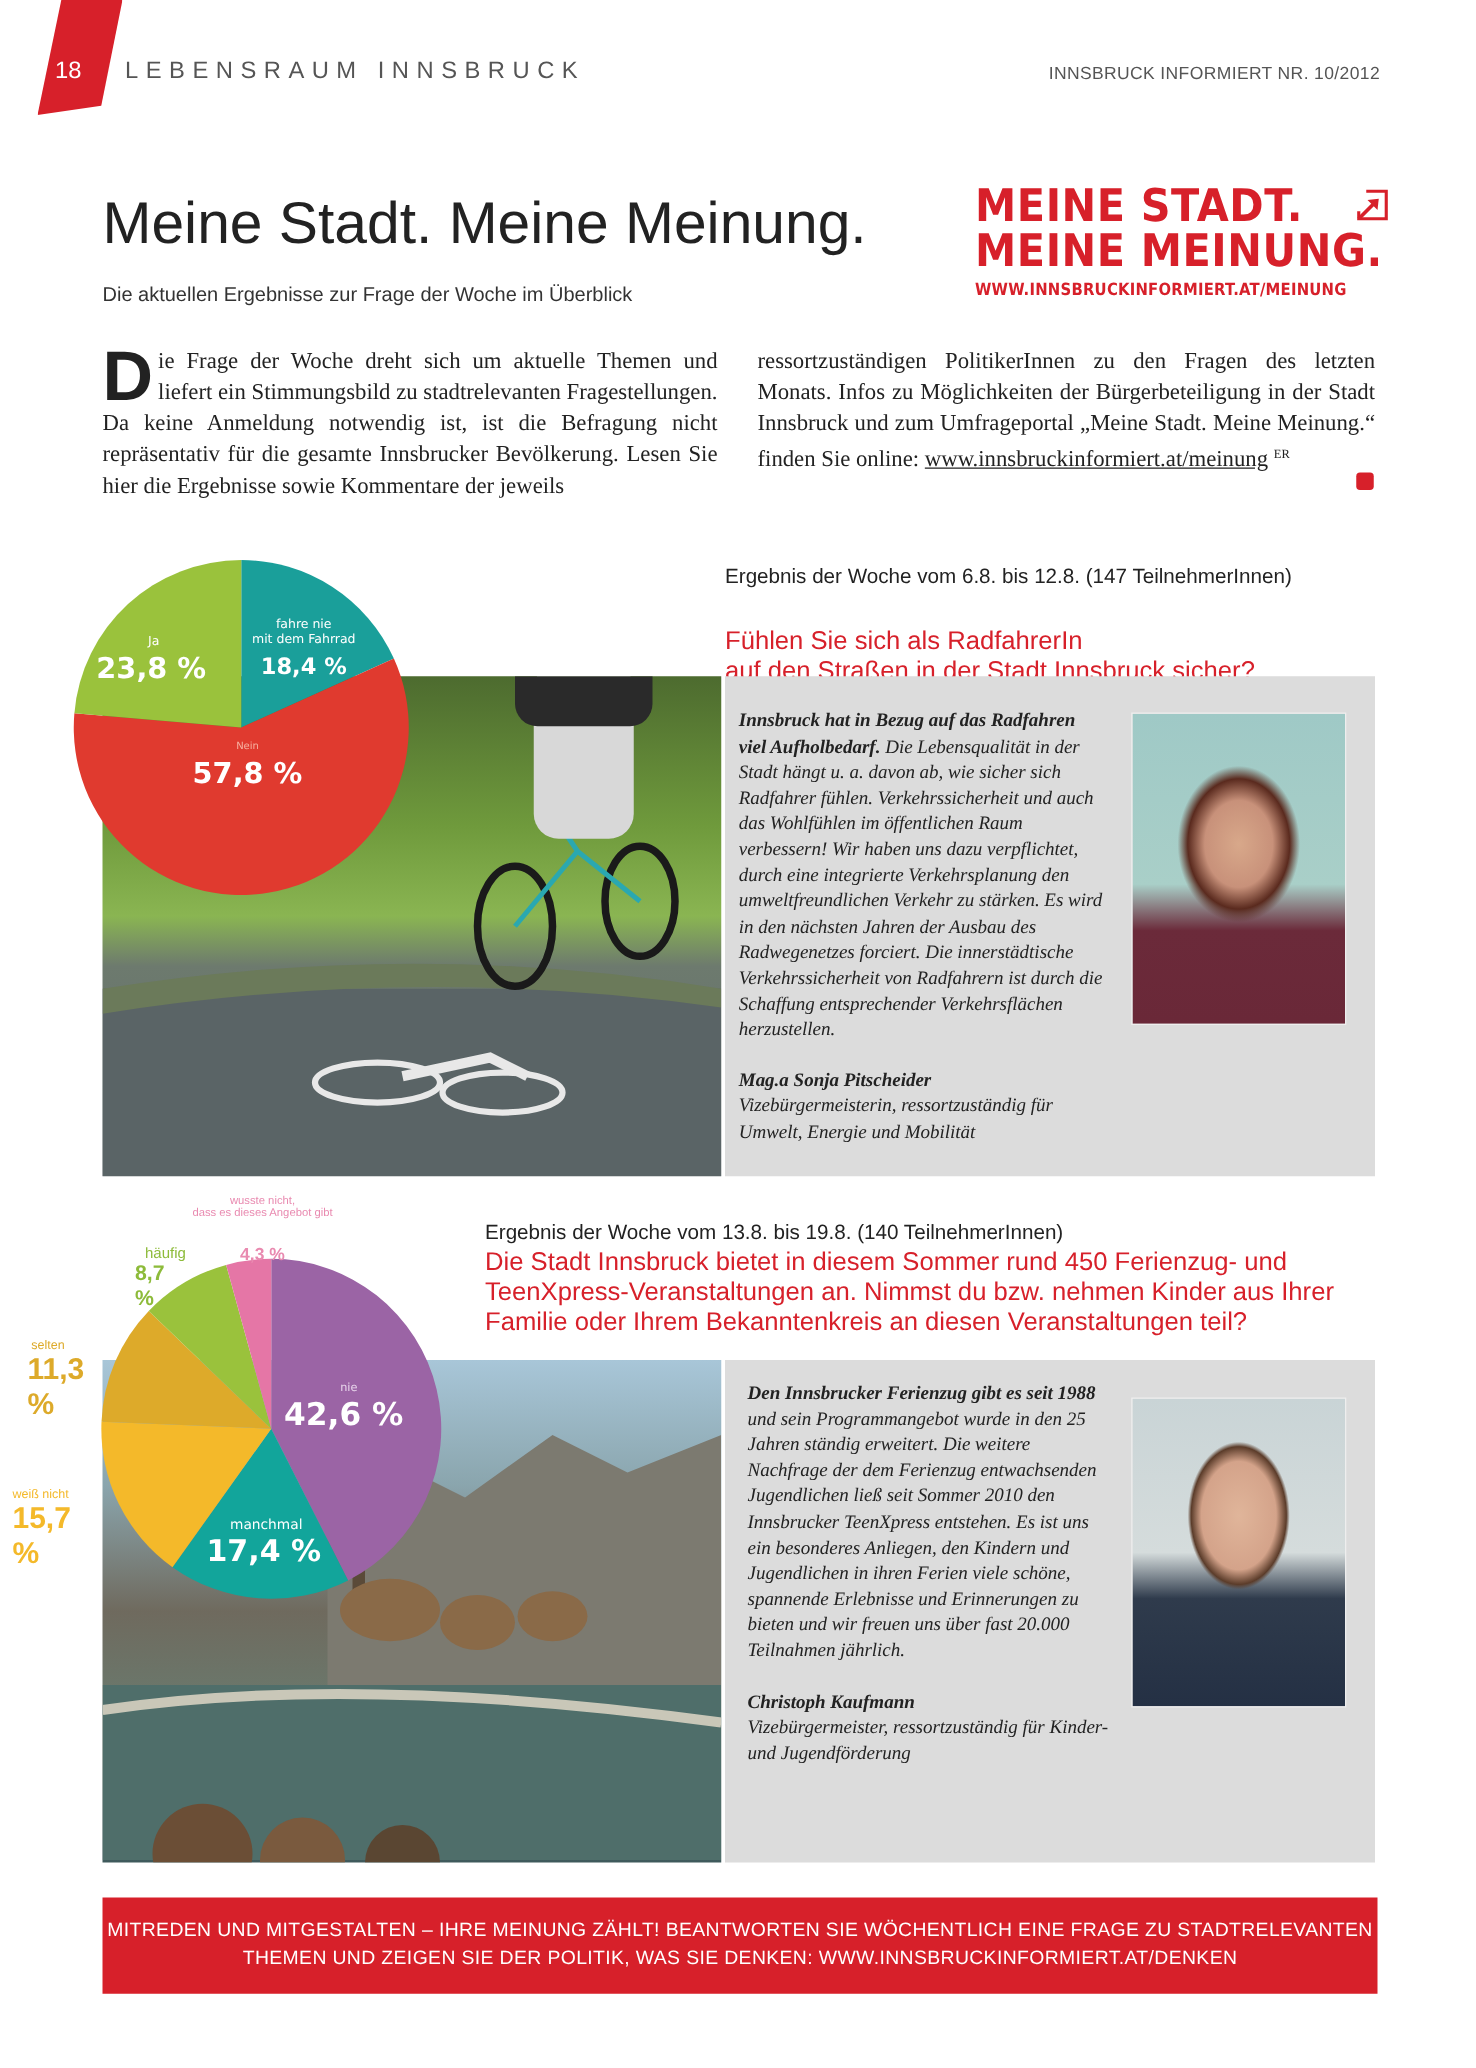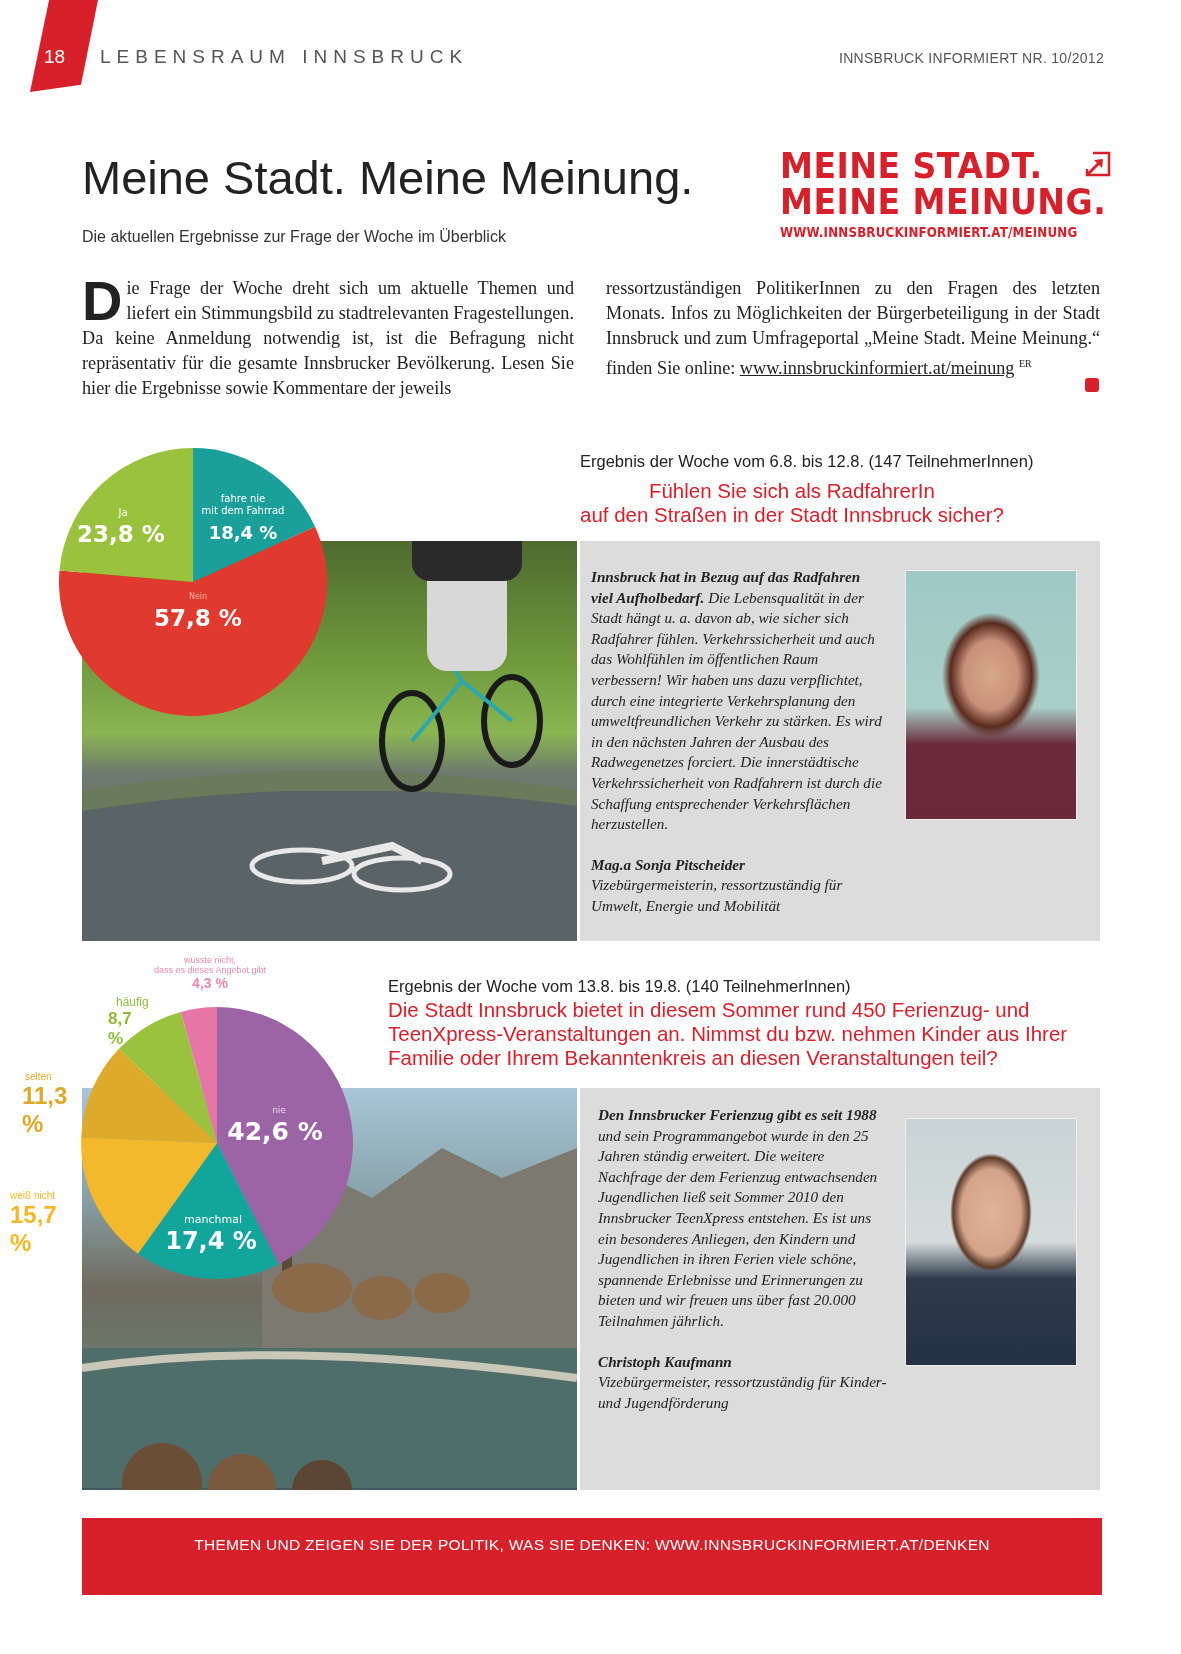--- a/index.html
+++ b/index.html
@@ -30,21 +30,21 @@
   .quote { font-family:"Liberation Serif", serif; font-style:italic; font-size:15.2px; line-height:20.6px; color:#222; width:292px; }
   .quote b { font-weight:bold; }
   .q1 { left:591px; top:567px; }
   .q2 { left:557px; top:1105px;margin-left:41px; }
   .portrait { border:1px solid #eee; }
   .p1 { left:905px; top:570px; width:172px; height:250px; background:radial-gradient(ellipse 40% 35% at 50% 42%,#d8a88a 0%,#c8917a 40%,#5a2a1e 60%,transparent 72%), linear-gradient(180deg,#9fc9c6 0%,#a9cfc8 55%,#6b2a3a 70%,#6a2838 100%); }
   .p2 { left:905px; top:1118px; width:172px; height:248px; background:radial-gradient(ellipse 32% 32% at 50% 38%,#e0b59a 0%,#d4a38a 55%,#5b3c2a 70%,transparent 75%), linear-gradient(180deg,#c9d4d6 0%,#d5dcdc 50%,#2f3b4c 65%,#243044 100%); }
   .res-meta { font-size:16.5px; color:#222; }
   .res-q { font-size:20.5px; color:#d7202a; line-height:24px; }
   .r1m { left:580px; top:452px; }
-  .r1q { left:580px; top:479px;text-align:center; }
+  .r1q { left:580px; top:501px; }
   .r2m { left:388px; top:977px; }
   .r2q { left:388px; top:998px; width:740px; }
   .pie { overflow:visible; }
   .banner { left:82px; top:1518px; width:1020px; height:77px; background:#d7202a; color:#fff; text-align:center; font-size:15.5px; line-height:22px; padding-top:16px; letter-spacing:0.3px; }
 </style>
 </head>
 <body>
 
 <div class="abs tab"></div>
 <div class="abs pagenum">18</div>
@@ -143,21 +143,21 @@
   <text x="62" y="-30" text-anchor="middle" fill="#e9d6ec" font-size="9" font-family="DejaVu Sans, sans-serif">nie</text>
   <text x="58" y="-3" text-anchor="middle" fill="#fff" font-size="25" font-weight="bold" font-family="DejaVu Sans, sans-serif">42,6 %</text>
   <text x="-4" y="80" text-anchor="middle" fill="#fff" font-size="11" font-family="DejaVu Sans, sans-serif">manchmal</text>
   <text x="-6" y="106" text-anchor="middle" fill="#fff" font-size="24" font-weight="bold" font-family="DejaVu Sans, sans-serif">17,4 %</text>
 </svg>
 
 <div class="abs" style="left:0;top:0;">
   <div class="abs" style="left:140px;top:955px;width:140px;text-align:center;color:#e98ab0;font-size:9px;line-height:10px;">
     <div>wusste nicht,</div>
     <div>dass es dieses Angebot gibt</div>
-    <div style="font-size:14px;font-weight:bold;line-height:16px;">4,3 %</div>
+    <div style="font-size:14px;font-weight:bold;line-height:16px;margin-top:20px;">4,3 %</div>
   </div>
   <div class="abs" style="left:108px;top:995px;color:#8dbb3a;text-align:left;">
     <div style="font-size:12px;margin-left:8px;">häufig</div>
     <div style="font-size:17px;font-weight:bold;">8,7 %</div>
   </div>
   <div class="abs" style="left:22px;top:1071px;color:#ddaa2a;">
     <div style="font-size:10px;margin-left:3px;">selten</div>
     <div style="font-size:24px;font-weight:bold;">11,3 %</div>
   </div>
   <div class="abs" style="left:10px;top:1190px;color:#f4b92a;">
@@ -172,14 +172,15 @@
 <div class="abs graybox gb2"></div>
 <div class="abs quote q2">
   <b>Den Innsbrucker Ferienzug gibt es seit 1988</b><span> und sein Programmangebot wurde in den 25 Jahren ständig erweitert. Die weitere Nachfrage der dem Ferienzug entwachsenden Jugendlichen ließ seit Sommer 2010 den Innsbrucker TeenXpress entstehen. Es ist uns ein besonderes Anliegen, den Kindern und Jugendlichen in ihren Ferien viele schöne, spannende Erlebnisse und Erinnerungen zu bieten und wir freuen uns über fast 20.000 Teilnahmen jährlich.</span>
   <div style="height:20px"></div>
   <b>Christoph Kaufmann</b>
   <div>Vizebürgermeister, ressortzuständig für Kinder- und Jugendförderung</div>
 </div>
 <div class="abs portrait p2"></div>
 
 <div class="abs banner">
+  <div>MITREDEN UND MITGESTALTEN – IHRE MEINUNG ZÄHLT! BEANTWORTEN SIE WÖCHENTLICH EINE FRAGE ZU STADTRELEVANTEN</div>
   <div>THEMEN UND ZEIGEN SIE DER POLITIK, WAS SIE DENKEN: WWW.INNSBRUCKINFORMIERT.AT/DENKEN</div>
 </div>
 
 </body></html>

